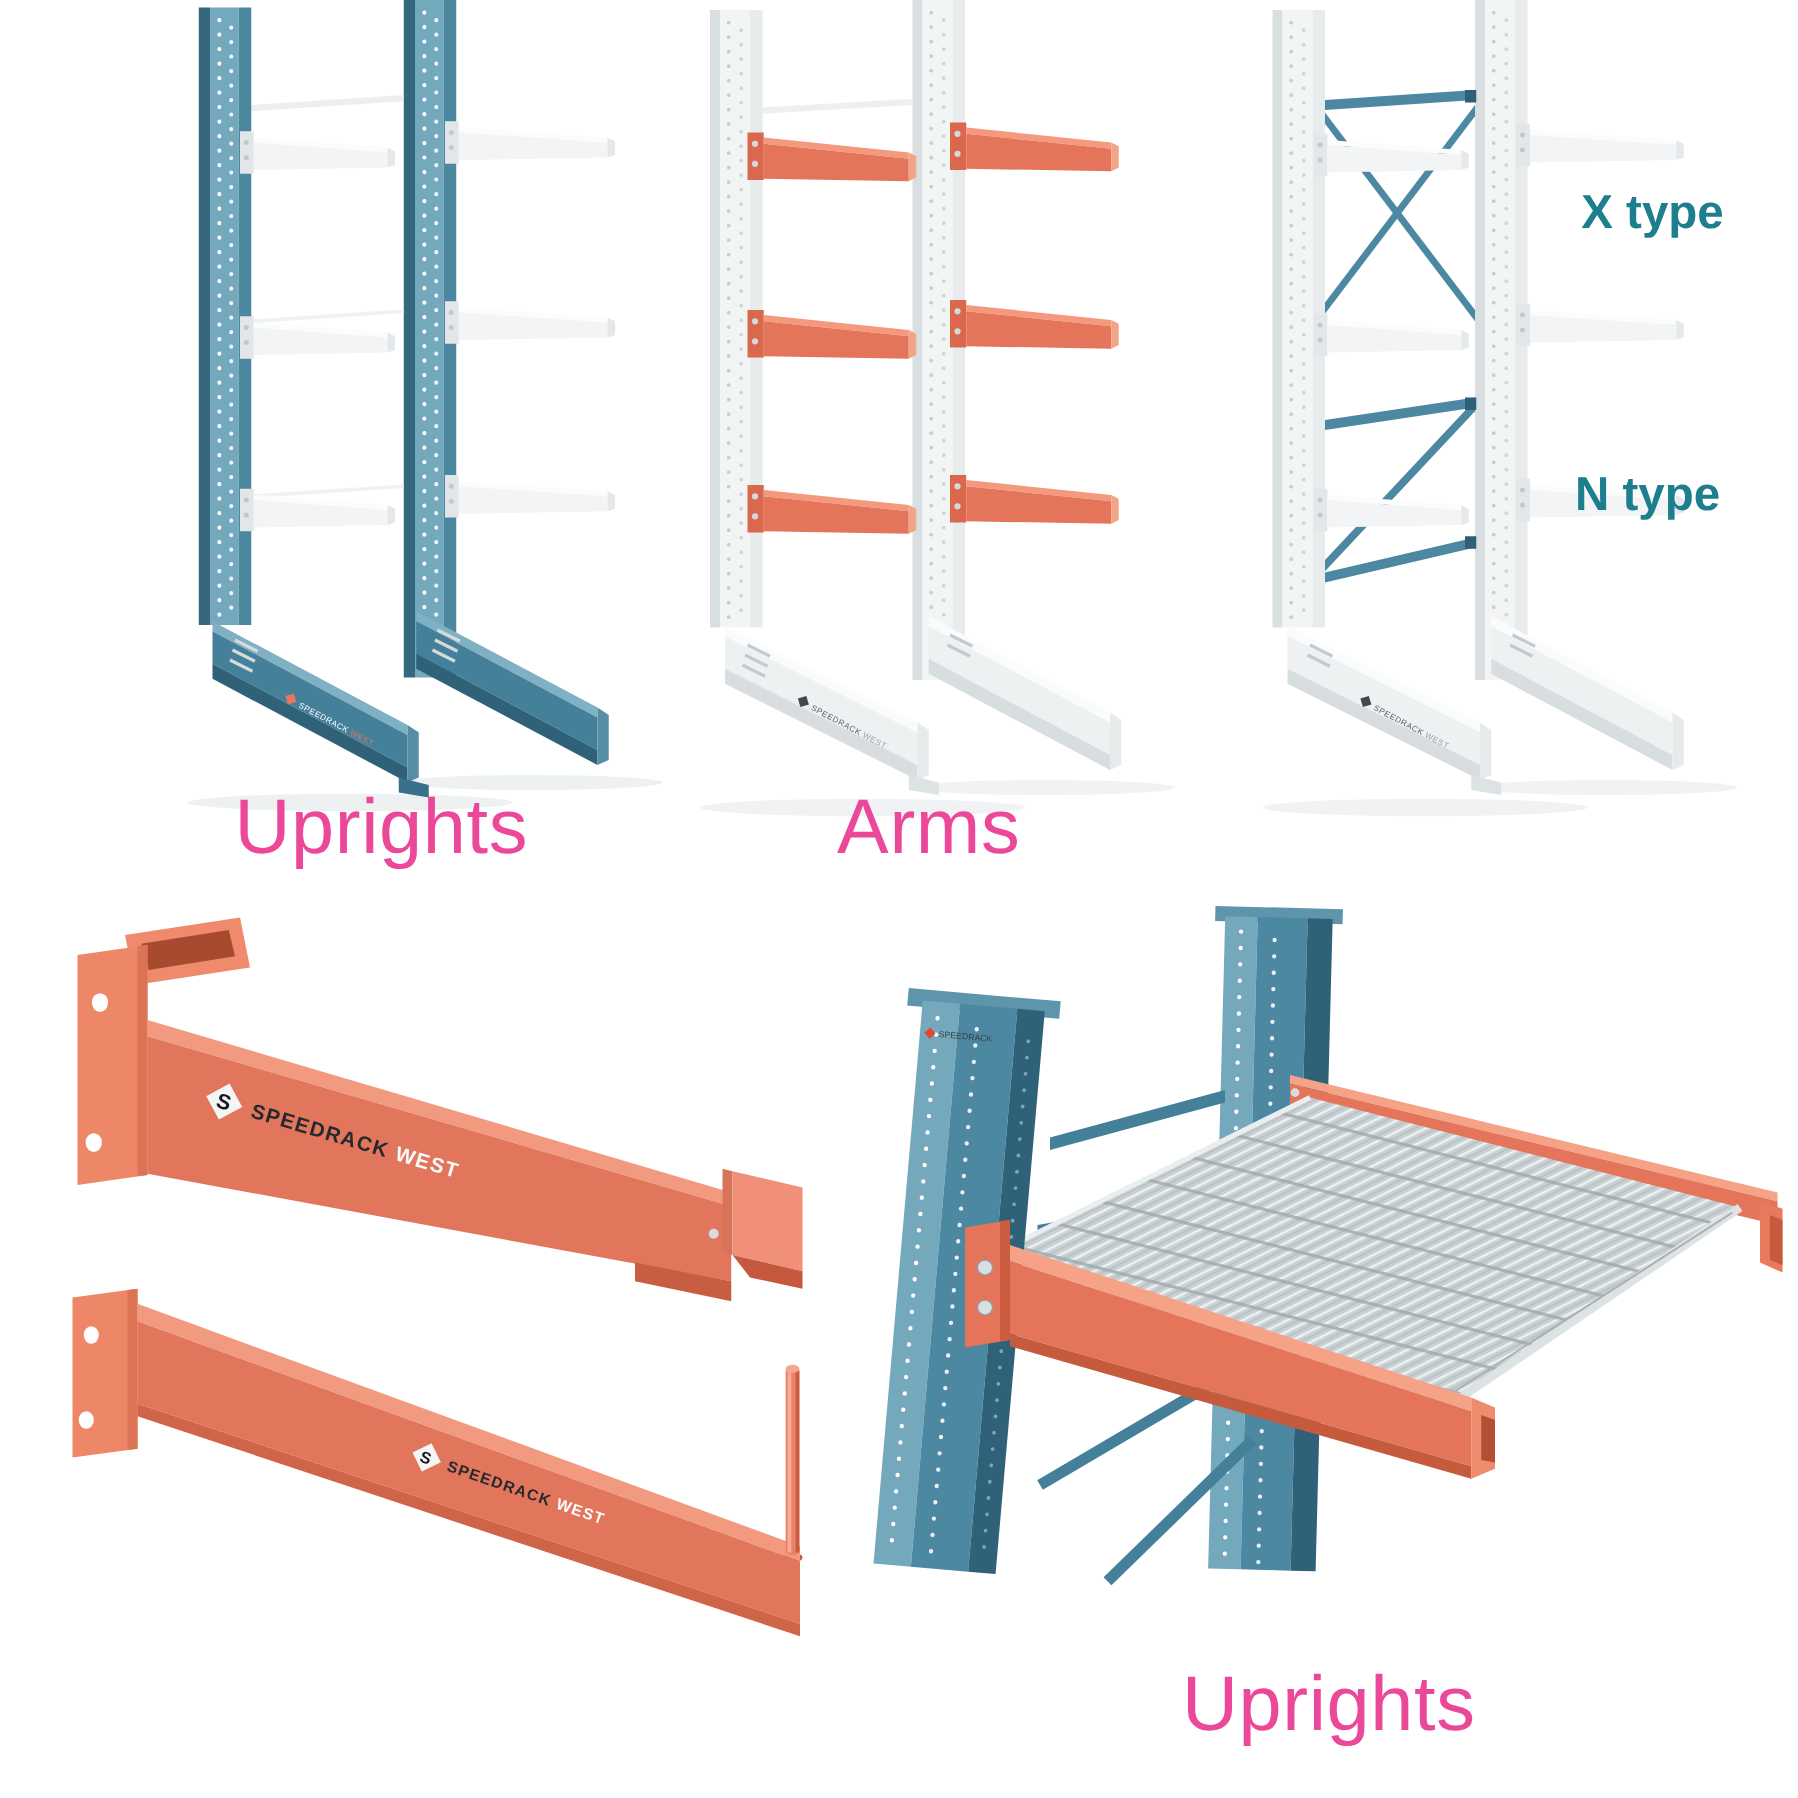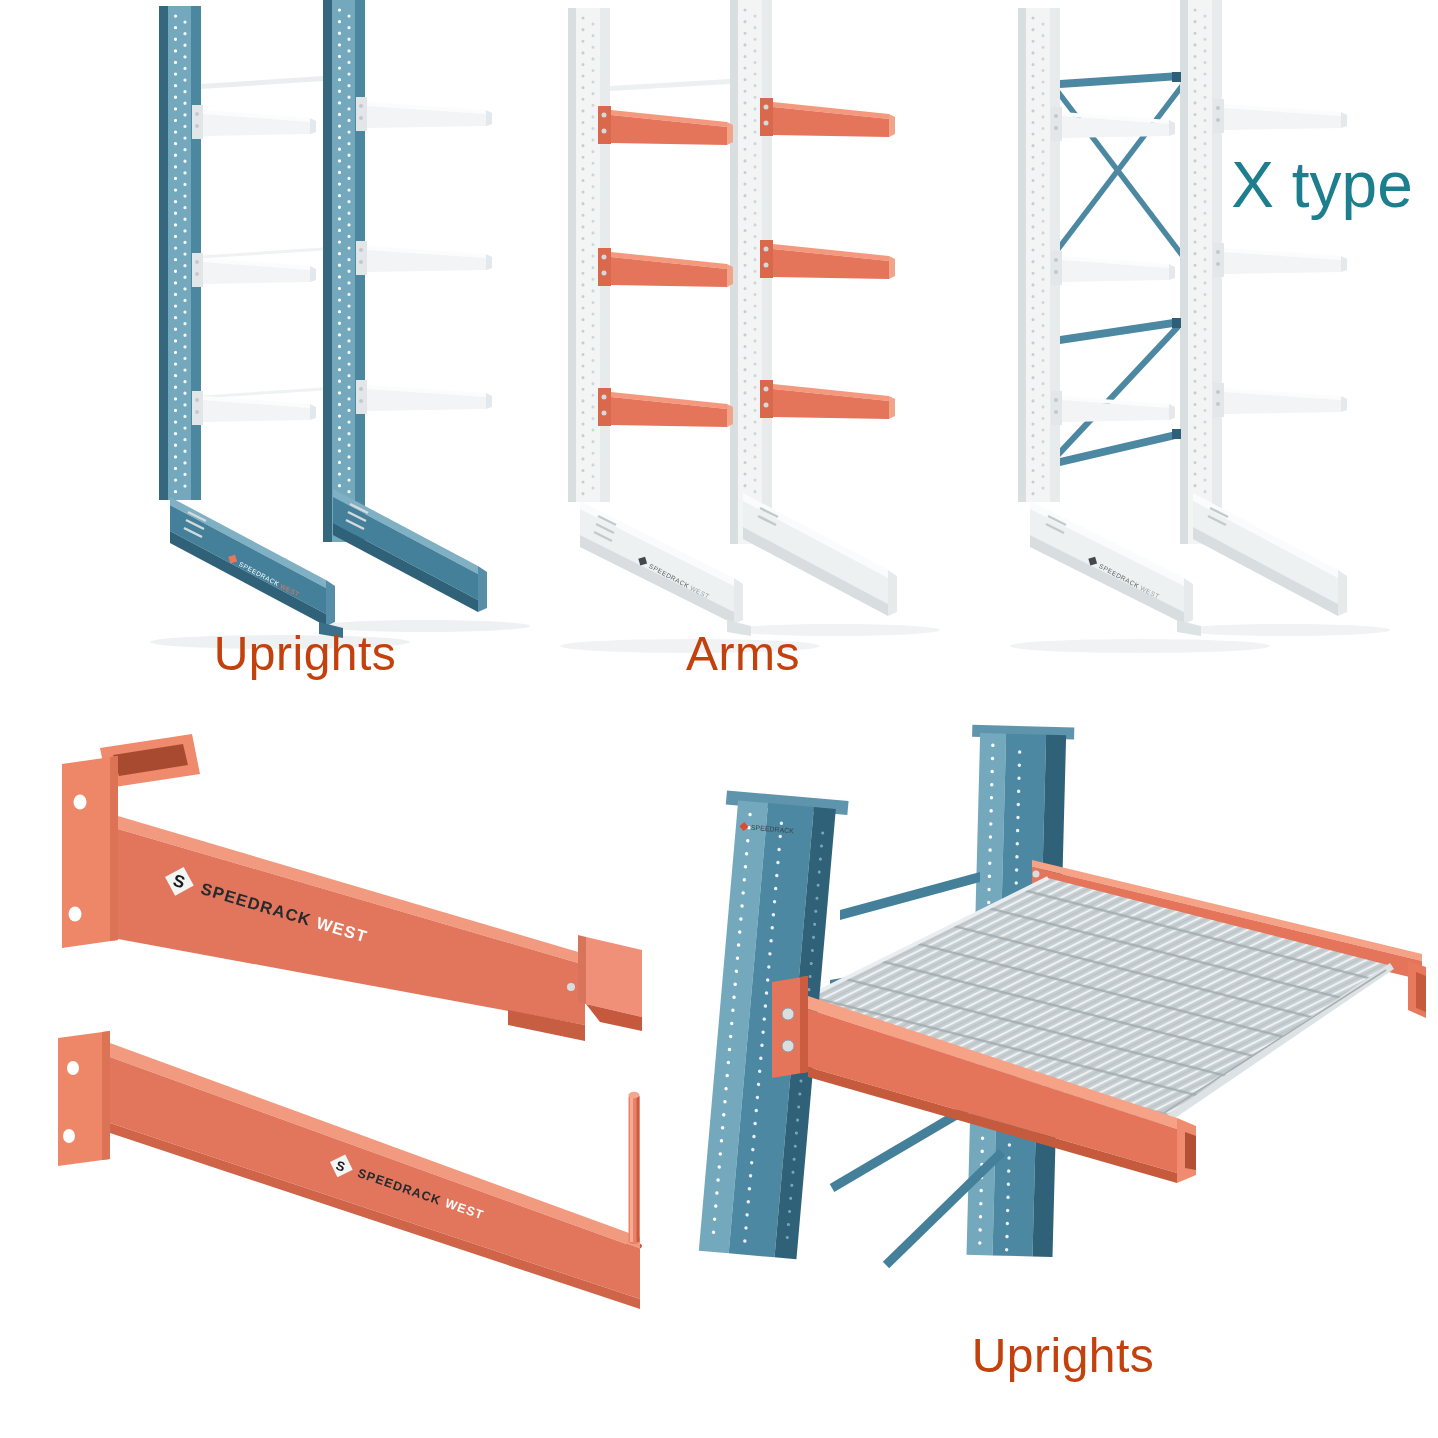--- a/index.html
+++ b/index.html
@@ -1,21 +1,21 @@
 <!DOCTYPE html>
 <html><head>
 <meta charset="utf-8">
 <style>
   html,body{margin:0;padding:0;background:#ffffff;}
   .canvas{position:relative;width:1438px;height:1438px;background:#ffffff;overflow:hidden;
           font-family:"Liberation Sans",sans-serif;}
   .panel{position:absolute;}
-  .lbl{position:absolute;color:#c2410c;font-size:48px;font-weight:500;line-height:1.1;
+  .lbl{position:absolute;color:#ec4899;font-size:62px;font-weight:500;line-height:1.1;
        text-align:center;letter-spacing:0.5px;}
-  .sub{position:absolute;color:#1d7e8e;font-size:64px;font-weight:400;line-height:1.1;
+  .sub{position:absolute;color:#1d7e8e;font-size:38px;font-weight:700;line-height:1.1;
        text-align:center;}
   svg text{font-family:"Liberation Sans",sans-serif;}
 </style>
 </head>
 <body>
 
 <div class="canvas">
 
   <svg class="panel" style="left:130px;top:0px" width="400" height="650" viewBox="0 0 400 650">
 
@@ -447,15 +447,16 @@
       <polygon points="128,289 497,409 497,453 128,347" fill="#e4745a"></polygon>
       <polygon points="128,347 497,453 497,463 128,357" fill="#c55b3c"></polygon>
       <polygon points="497,398 516,406 516,455 497,463" fill="#ef8b6e"></polygon>
       <polygon points="505,412 516,416 516,450 505,448" fill="#b34f35"></polygon>
     </g>
   </svg>
 
   <div class="lbl" style="left:105px;top:628px;width:400px">Uprights</div>
   <div class="lbl" style="left:543px;top:628px;width:400px">Arms</div>
   <div class="sub" style="left:1222px;top:150px;width:200px">X type</div>
+  <div class="sub" style="left:1218px;top:376px;width:200px">N type</div>
   <div class="lbl" style="left:763px;top:1330px;width:600px">Uprights</div>
 
 </div>
 
 </body></html>

